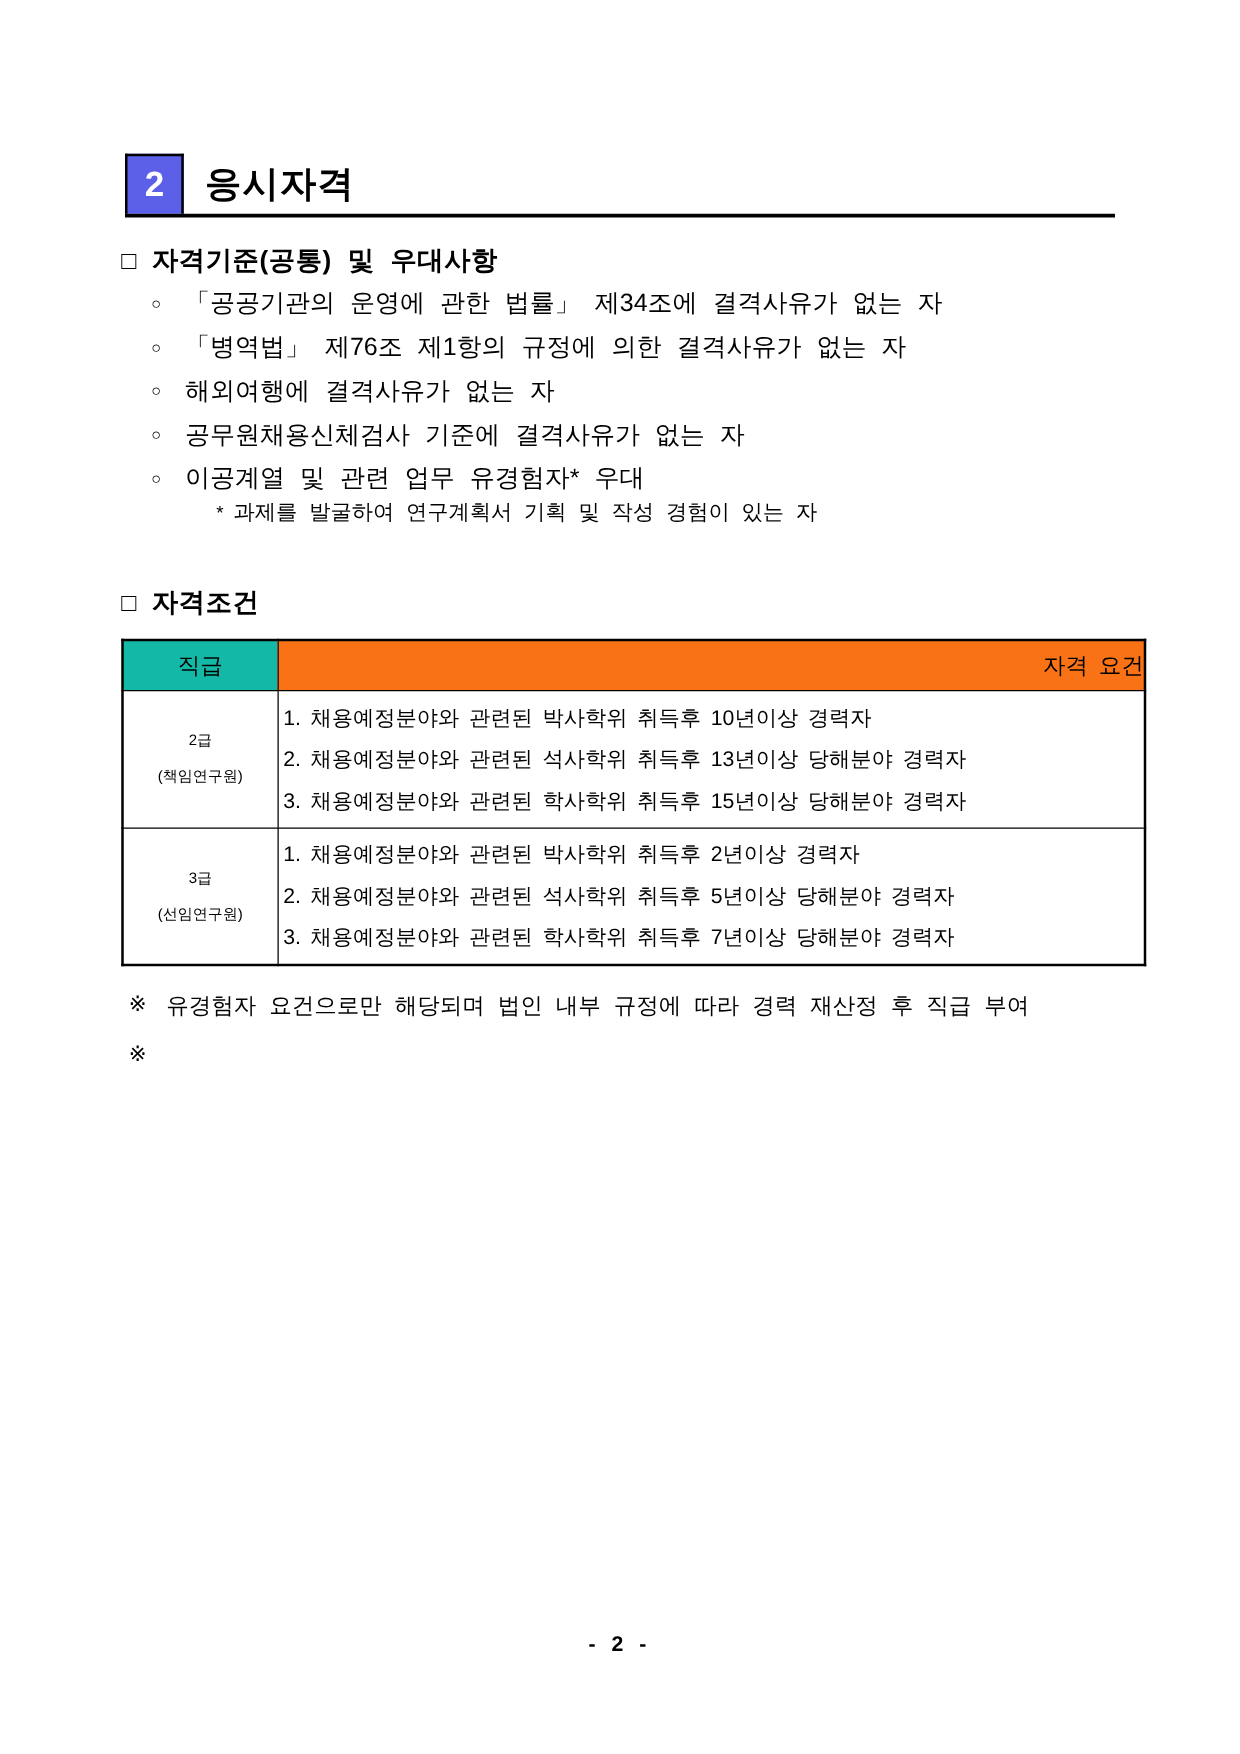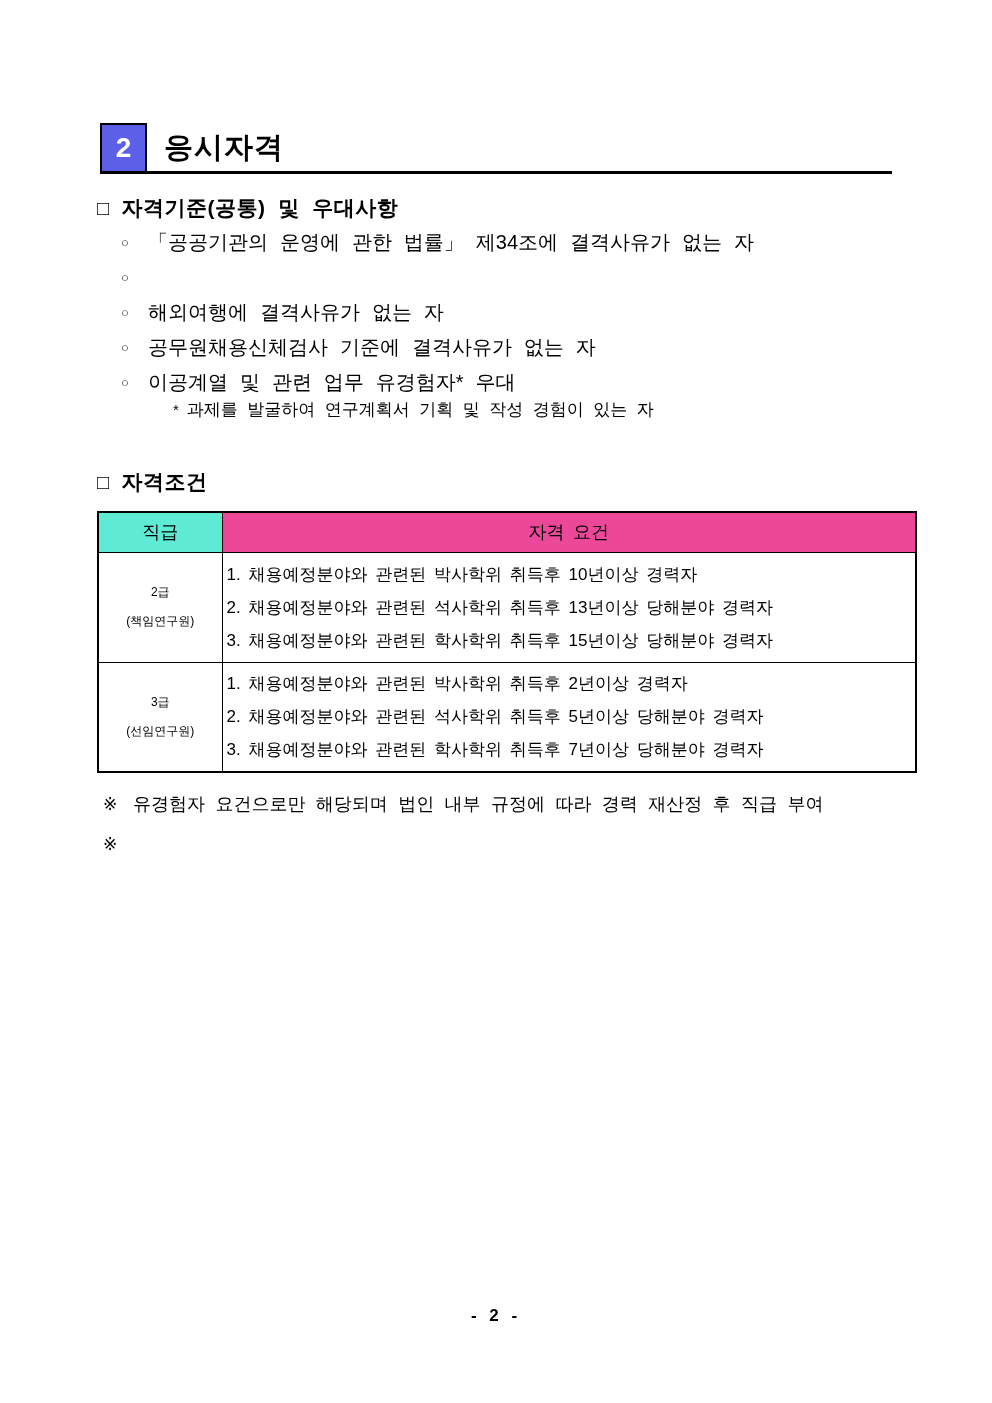--- a/index.html
+++ b/index.html
@@ -166,20 +166,21 @@
     <span class="sq">□</span><span>자격기준(공통) 및 우대사항</span>
   </div>
 
   <div class="bullets">
     <div class="bullet">
       <span class="b-marker">○</span>
       <span>「공공기관의 운영에 관한 법률」 제34조에 결격사유가 없는 자</span>
     </div>
     <div class="bullet">
       <span class="b-marker">○</span>
+      <span>「병역법」 제76조 제1항의 규정에 의한 결격사유가 없는 자</span>
     </div>
     <div class="bullet">
       <span class="b-marker">○</span>
       <span>해외여행에 결격사유가 없는 자</span>
     </div>
     <div class="bullet">
       <span class="b-marker">○</span>
       <span>공무원채용신체검사 기준에 결격사유가 없는 자</span>
     </div>
     <div class="bullet">
@@ -192,22 +193,22 @@
     <span class="fn-marker">*</span><span>과제를 발굴하여 연구계획서 기획 및 작성 경험이 있는 자</span>
   </div>
 
   <div class="subhead" id="subhead-conditions">
     <span class="sq">□</span><span>자격조건</span>
   </div>
 
   <table class="cond-table">
     <thead>
       <tr>
-        <th class="col-grade" style="background: #5eead4;">직급</th>
-        <th style="background: #ec4899;">자격 요건</th>
+        <th class="col-grade" style="background: #14b8a6;">직급</th>
+        <th style="background: #f97316; text-align: right;">자격 요건</th>
       </tr>
     </thead>
     <tbody>
       <tr>
         <td class="cell-grade">
           <div>2급</div>
           <div>(책임연구원)</div>
         </td>
         <td class="cell-reqs">
           <div class="req-line">1. 채용예정분야와 관련된 박사학위 취득후 10년이상 경력자</div>

